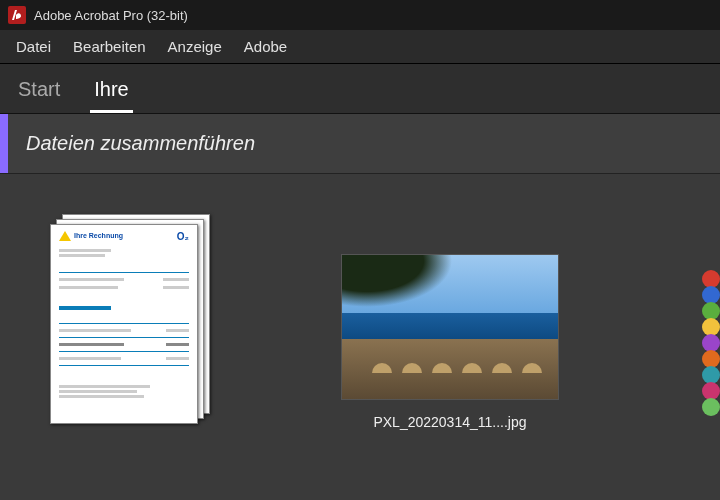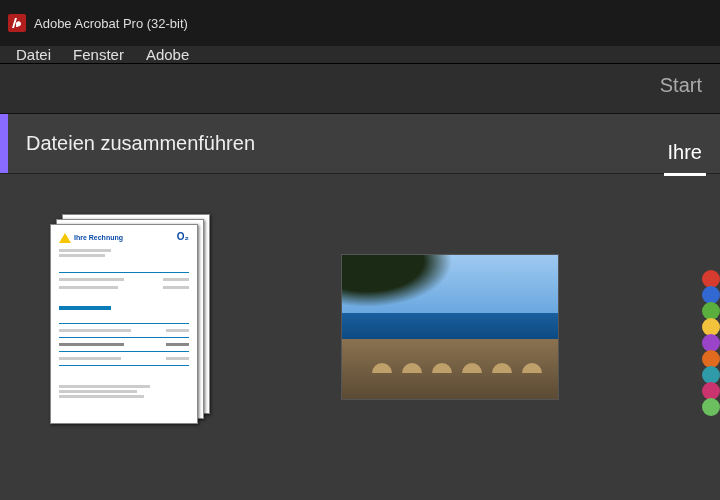--- a/index.html
+++ b/index.html
@@ -7,56 +7,55 @@
     font-family: "Segoe UI", Arial, sans-serif;
     background: #3a3a3a;
     color: #ddd;
     width: 720px;
     height: 500px;
     overflow: hidden;
     user-select: none;
   }
   .titlebar {
     background: #1a1a1a;
-    height: 46px;
+    height: 30px;
     display: flex;
     align-items: center;
     padding: 0 8px;
     font-size: 13px;
     color: #ddd;
   }
   .titlebar .app-icon {
     width: 18px; height: 18px;
     margin-right: 8px;
     display:flex;align-items:center;justify-content:center;
   }
   .menubar {
     background: #2b2b2b;
-    height: 18px;
+    height: 34px;
     display: flex;
     align-items: center;
     padding: 0 6px;
     gap: 2px;
     font-size: 15px;
     border-bottom: 1px solid #000;
   }
   .menu-item {
     padding: 4px 10px;
     color: #e0e0e0;
     cursor: default;
   }
   .tabbar {
     background: #2e2e2e;
     height: 50px;
     display:flex;
     align-items:flex-end;
     padding: 0 12px;
     gap: 22px;
     border-bottom: 1px solid #111;
-    flex-direction: column;
   }
   .tab {
     font-size: 20px;
     color: #aaa;
     padding: 10px 6px 12px 6px;
     position:relative;
     cursor:default;
   }
   .tab.active { color:#fff; }
   .tab.active::after{
@@ -75,20 +74,21 @@
   }
   .panel-accent{
     width:8px; height:100%;
     background:#8a6bff;
   }
   .panel-title{
     font-size:20px;
     color:#eee;
     padding-left:18px;
     font-weight:400;
+    font-style:italic;
   }
   .content{
     background:#3a3a3a;
     height: calc(500px - 30px - 34px - 50px - 60px);
     padding: 40px 30px 0 30px;
     display:flex;
     gap:120px;
     align-items:flex-start;
     overflow:hidden;
   }
@@ -116,21 +116,21 @@
   .page.p3{ top:10px; left:0; }
   .page-inner{
     padding:6px 8px;
     font-size:6px;
     color:#333;
     line-height:1.2;
   }
   .invoice-head{
     display:flex;
     justify-content:space-between;
-    align-items:flex-end;
+    align-items:flex-start;
     margin-bottom:6px;
   }
   .warn-tri{
     width:0;height:0;
     border-left:6px solid transparent;
     border-right:6px solid transparent;
     border-bottom:10px solid #f5c600;
     position:relative;
   }
   .invoice-title{ color:#0a4aa8; font-weight:bold; font-size:7px; }
@@ -189,21 +189,22 @@
     <svg width="18" height="18" viewBox="0 0 18 18">
       <rect width="18" height="18" rx="2" fill="#b11e1e"></rect>
       <path d="M4 14 L7 4 L9 4 L6 14 Z M8 9 C10 6 13 7 13 10 C13 12 10 13 8 13 Z" fill="#fff"></path>
     </svg>
   </span>
   <span>Adobe Acrobat Pro (32-bit)</span>
 </div>
 
 <div class="menubar">
   <div class="menu-item">Datei</div>
-  <div class="menu-item">Fenster</div>
+  <div class="menu-item">Bearbeiten</div>
+  <div class="menu-item">Anzeige</div>
   <div class="menu-item">Adobe</div>
 </div>
 
 <div class="tabbar">
   <div class="tab">Start</div>
   <div class="tab active">Ihre</div>
 </div>
 
 <div class="panel-header">
   <div class="panel-accent"></div>
@@ -272,20 +273,21 @@
       <div class="sea"></div>
       <div class="beach"></div>
       <div class="tree"></div>
       <div class="umbr u1"></div>
         <div class="umbr u2"></div>
         <div class="umbr u3"></div>
       <div class="umbr u4"></div>
         <div class="umbr u5"></div>
         <div class="umbr u6"></div>
     </div>
+    <div class="file-label">PXL_20220314_11....jpg</div>
   </div>
 
 </div>
 
 <div class="side-thumb">
   <div class="ball b1"></div>
     <div class="ball b2"></div>
     <div class="ball b3"></div>
   <div class="ball b4"></div>
     <div class="ball b5"></div>

